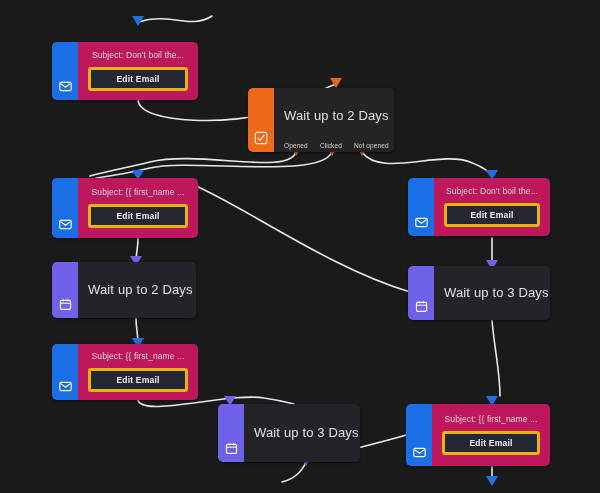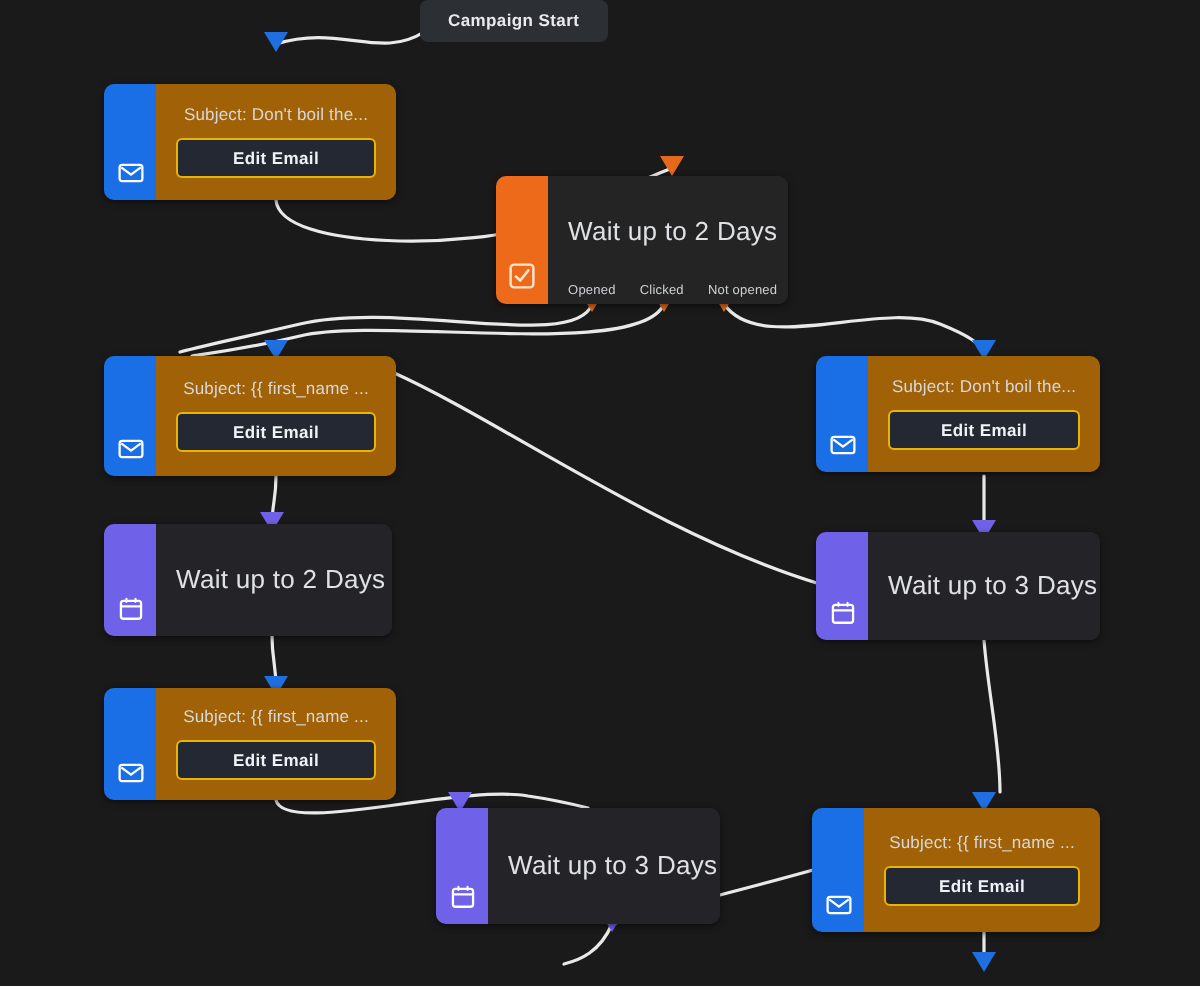--- a/index.html
+++ b/index.html
@@ -77,35 +77,35 @@
   }
   .edit-btn {
     display: block;
     width: 100%;
     box-sizing: border-box;
     text-align: center;
     color: #eef1f5;
     font-size: 8.5px;
     font-weight: bold;
     padding: 4px 0 4px;
-    border: 1px solid #eab308;
+    border: 3px solid #eab308;
     border-radius: 3px;
     background: #242832;
     letter-spacing: .2px;
   }
   .wait-label {
     color: #dfe1e5;
     font-size: 13px;
     letter-spacing: .15px;
     white-space: nowrap;
   }
 
   
   .node.email .accent { background: #1b6fe6; }
-  .node.email .body { background: #a16207; }
+  .node.email .body { background: #be185d; }
 
   
   .node.wait .accent { background: #6f62e8; }
   .node.wait .body { background: #242428; }
 
   
   .node.cond .accent { background: #ed6a1a; }
   .node.cond .body {
     background: #242424;
     justify-content: center;
@@ -191,23 +191,20 @@
     <polygon class="mk-blue" points="486,170 498,170 492,180"></polygon>
     <polygon class="mk-purple" points="130,256 142,256 136,266"></polygon>
     <polygon class="mk-purple" points="486,260 498,260 492,270"></polygon>
     <polygon class="mk-blue" points="132,338 144,338 138,348"></polygon>
     <polygon class="mk-purple" points="224,396 236,396 230,406"></polygon>
     <polygon class="mk-blue" points="486,396 498,396 492,406"></polygon>
     <polygon class="mk-purple" points="300,456 312,456 306,466"></polygon>
     <polygon class="mk-blue" points="486,476 498,476 492,486"></polygon>
   </svg>
 
-  <div class="start-node" style="left:210px; top:0px;">
-    <span>Campaign Start</span>
-  </div>
 
   <div class="node email" style="left:52px; top:42px; width:146px; height:58px;">
     <div class="accent">
       <svg width="13" height="13" viewBox="0 0 16 16">
         <rect x="1" y="3" width="14" height="10" rx="1.5" fill="none" stroke="#ffffff" stroke-width="1.4"></rect>
         <path d="M2 4.5 L8 9 L14 4.5" fill="none" stroke="#ffffff" stroke-width="1.4"></path>
       </svg>
     </div>
     <div class="body">
       <div class="subject">Subject: Don't boil the...</div>

